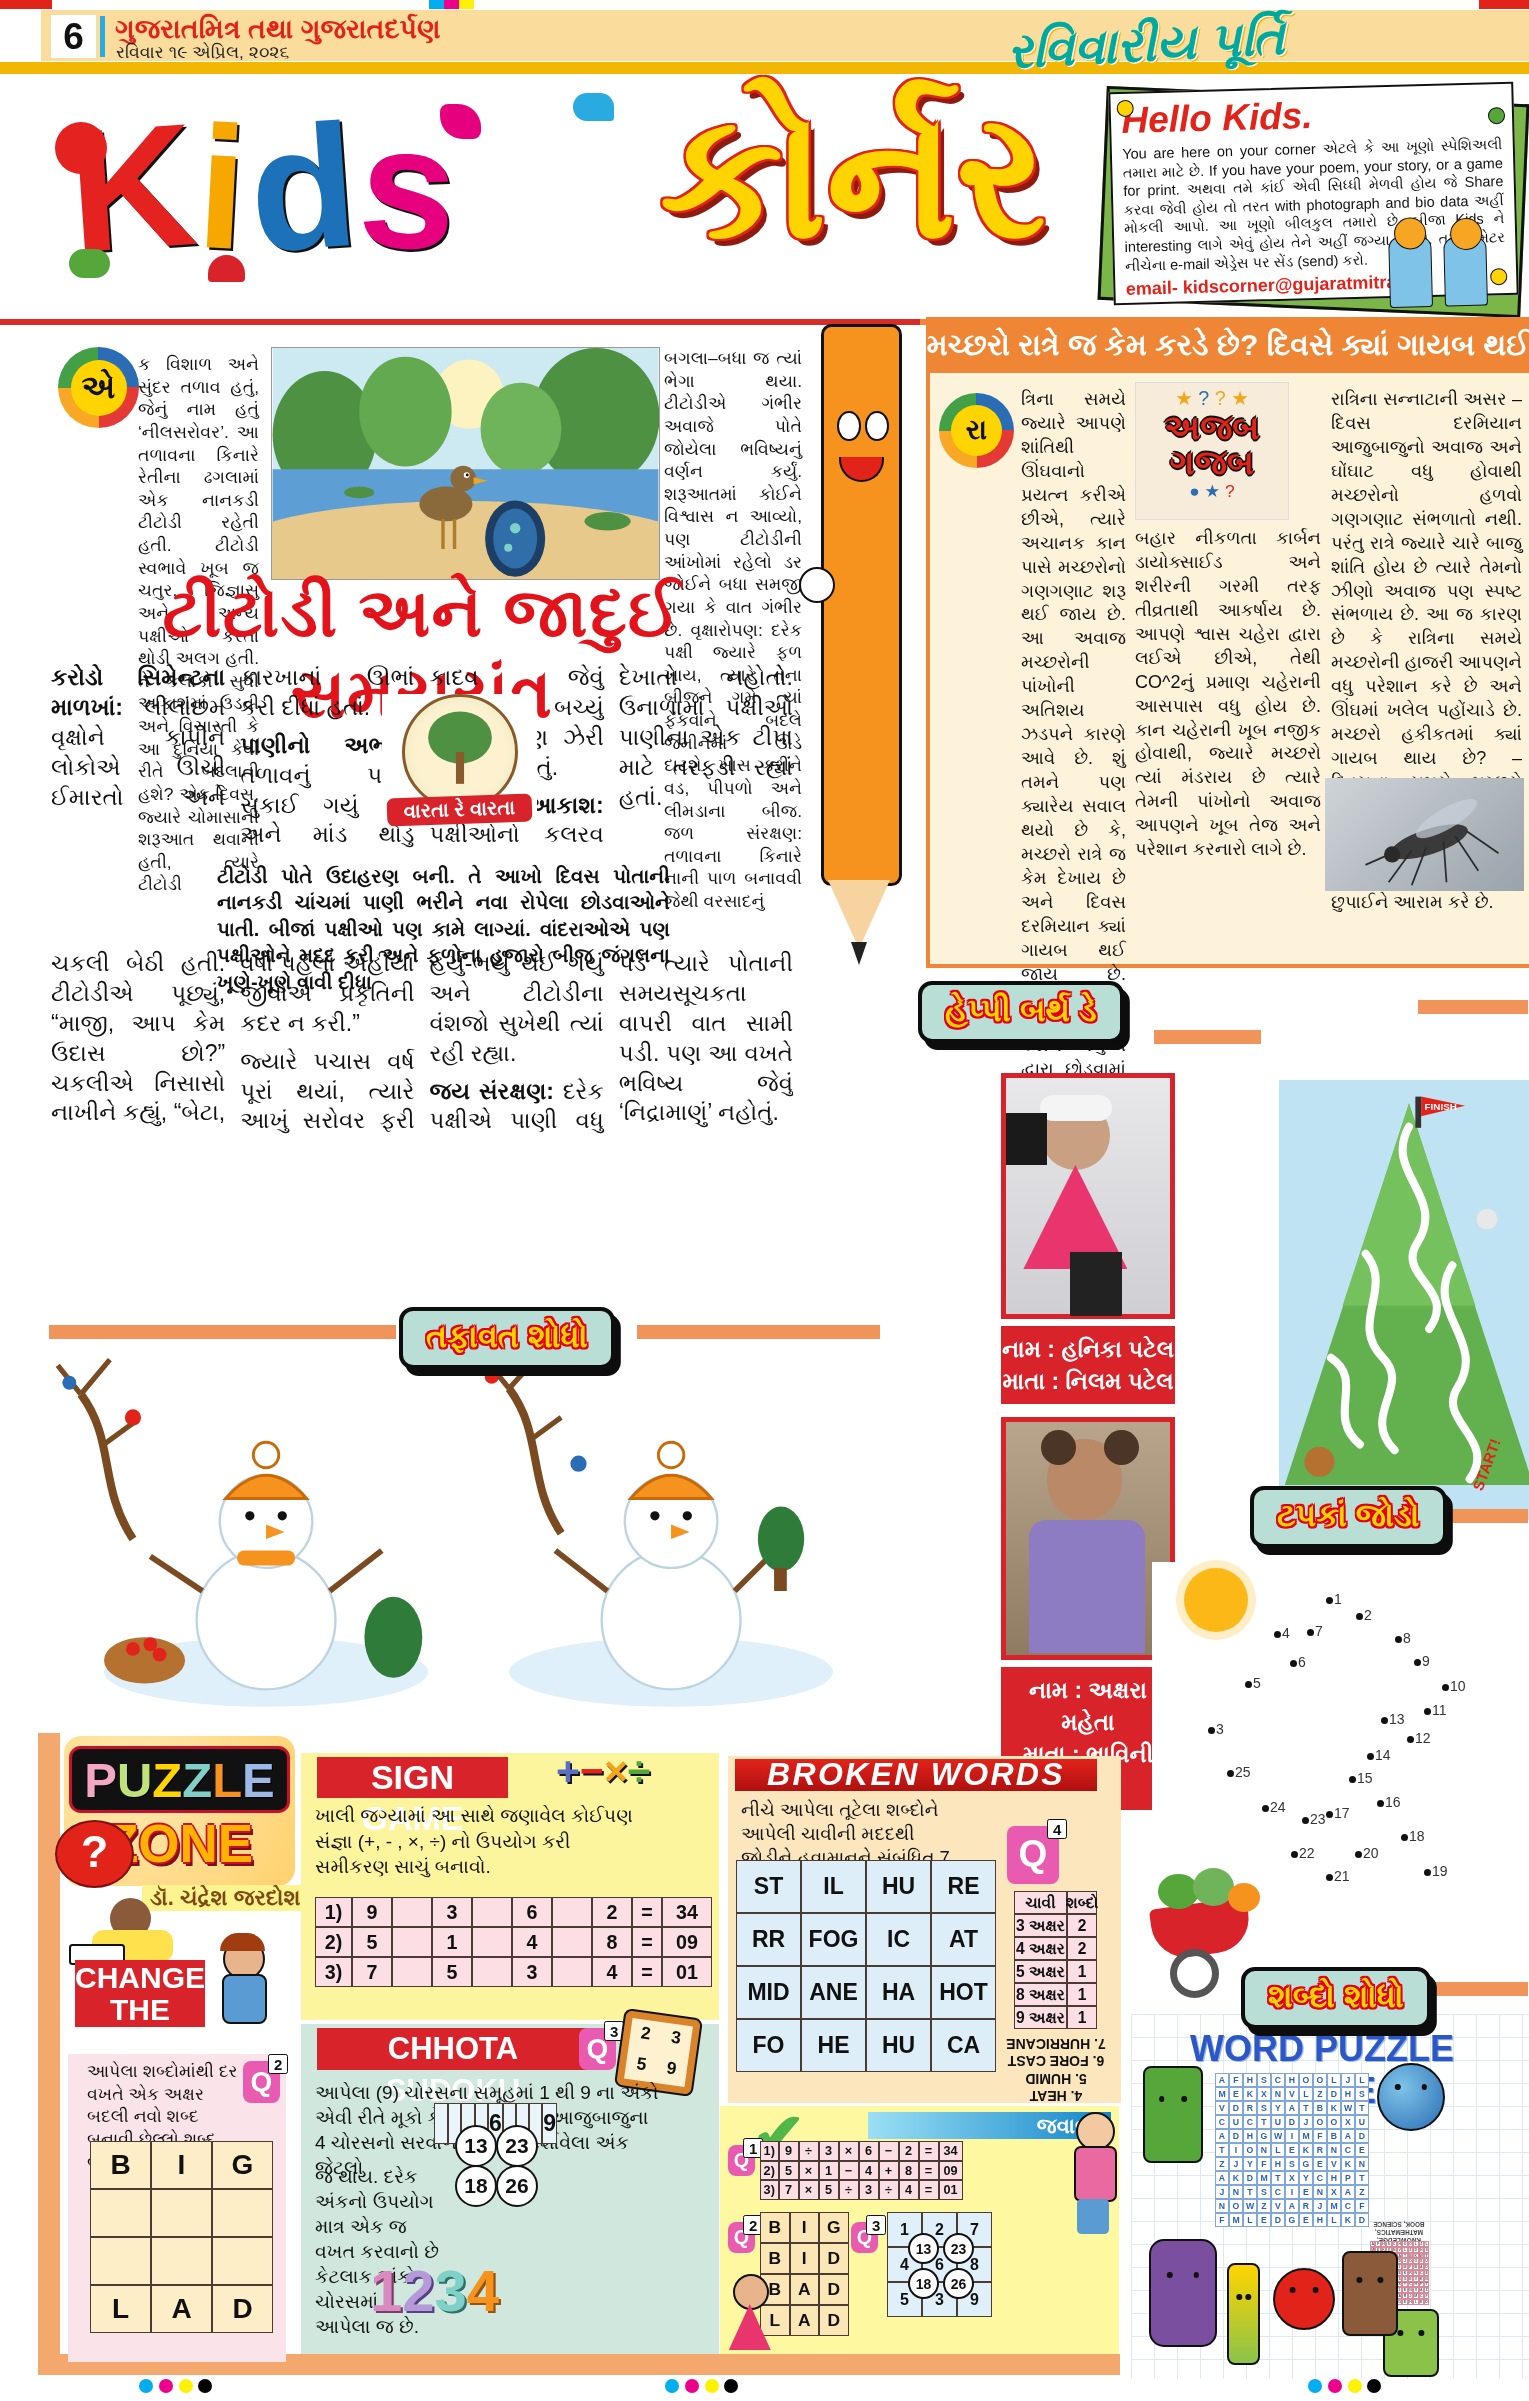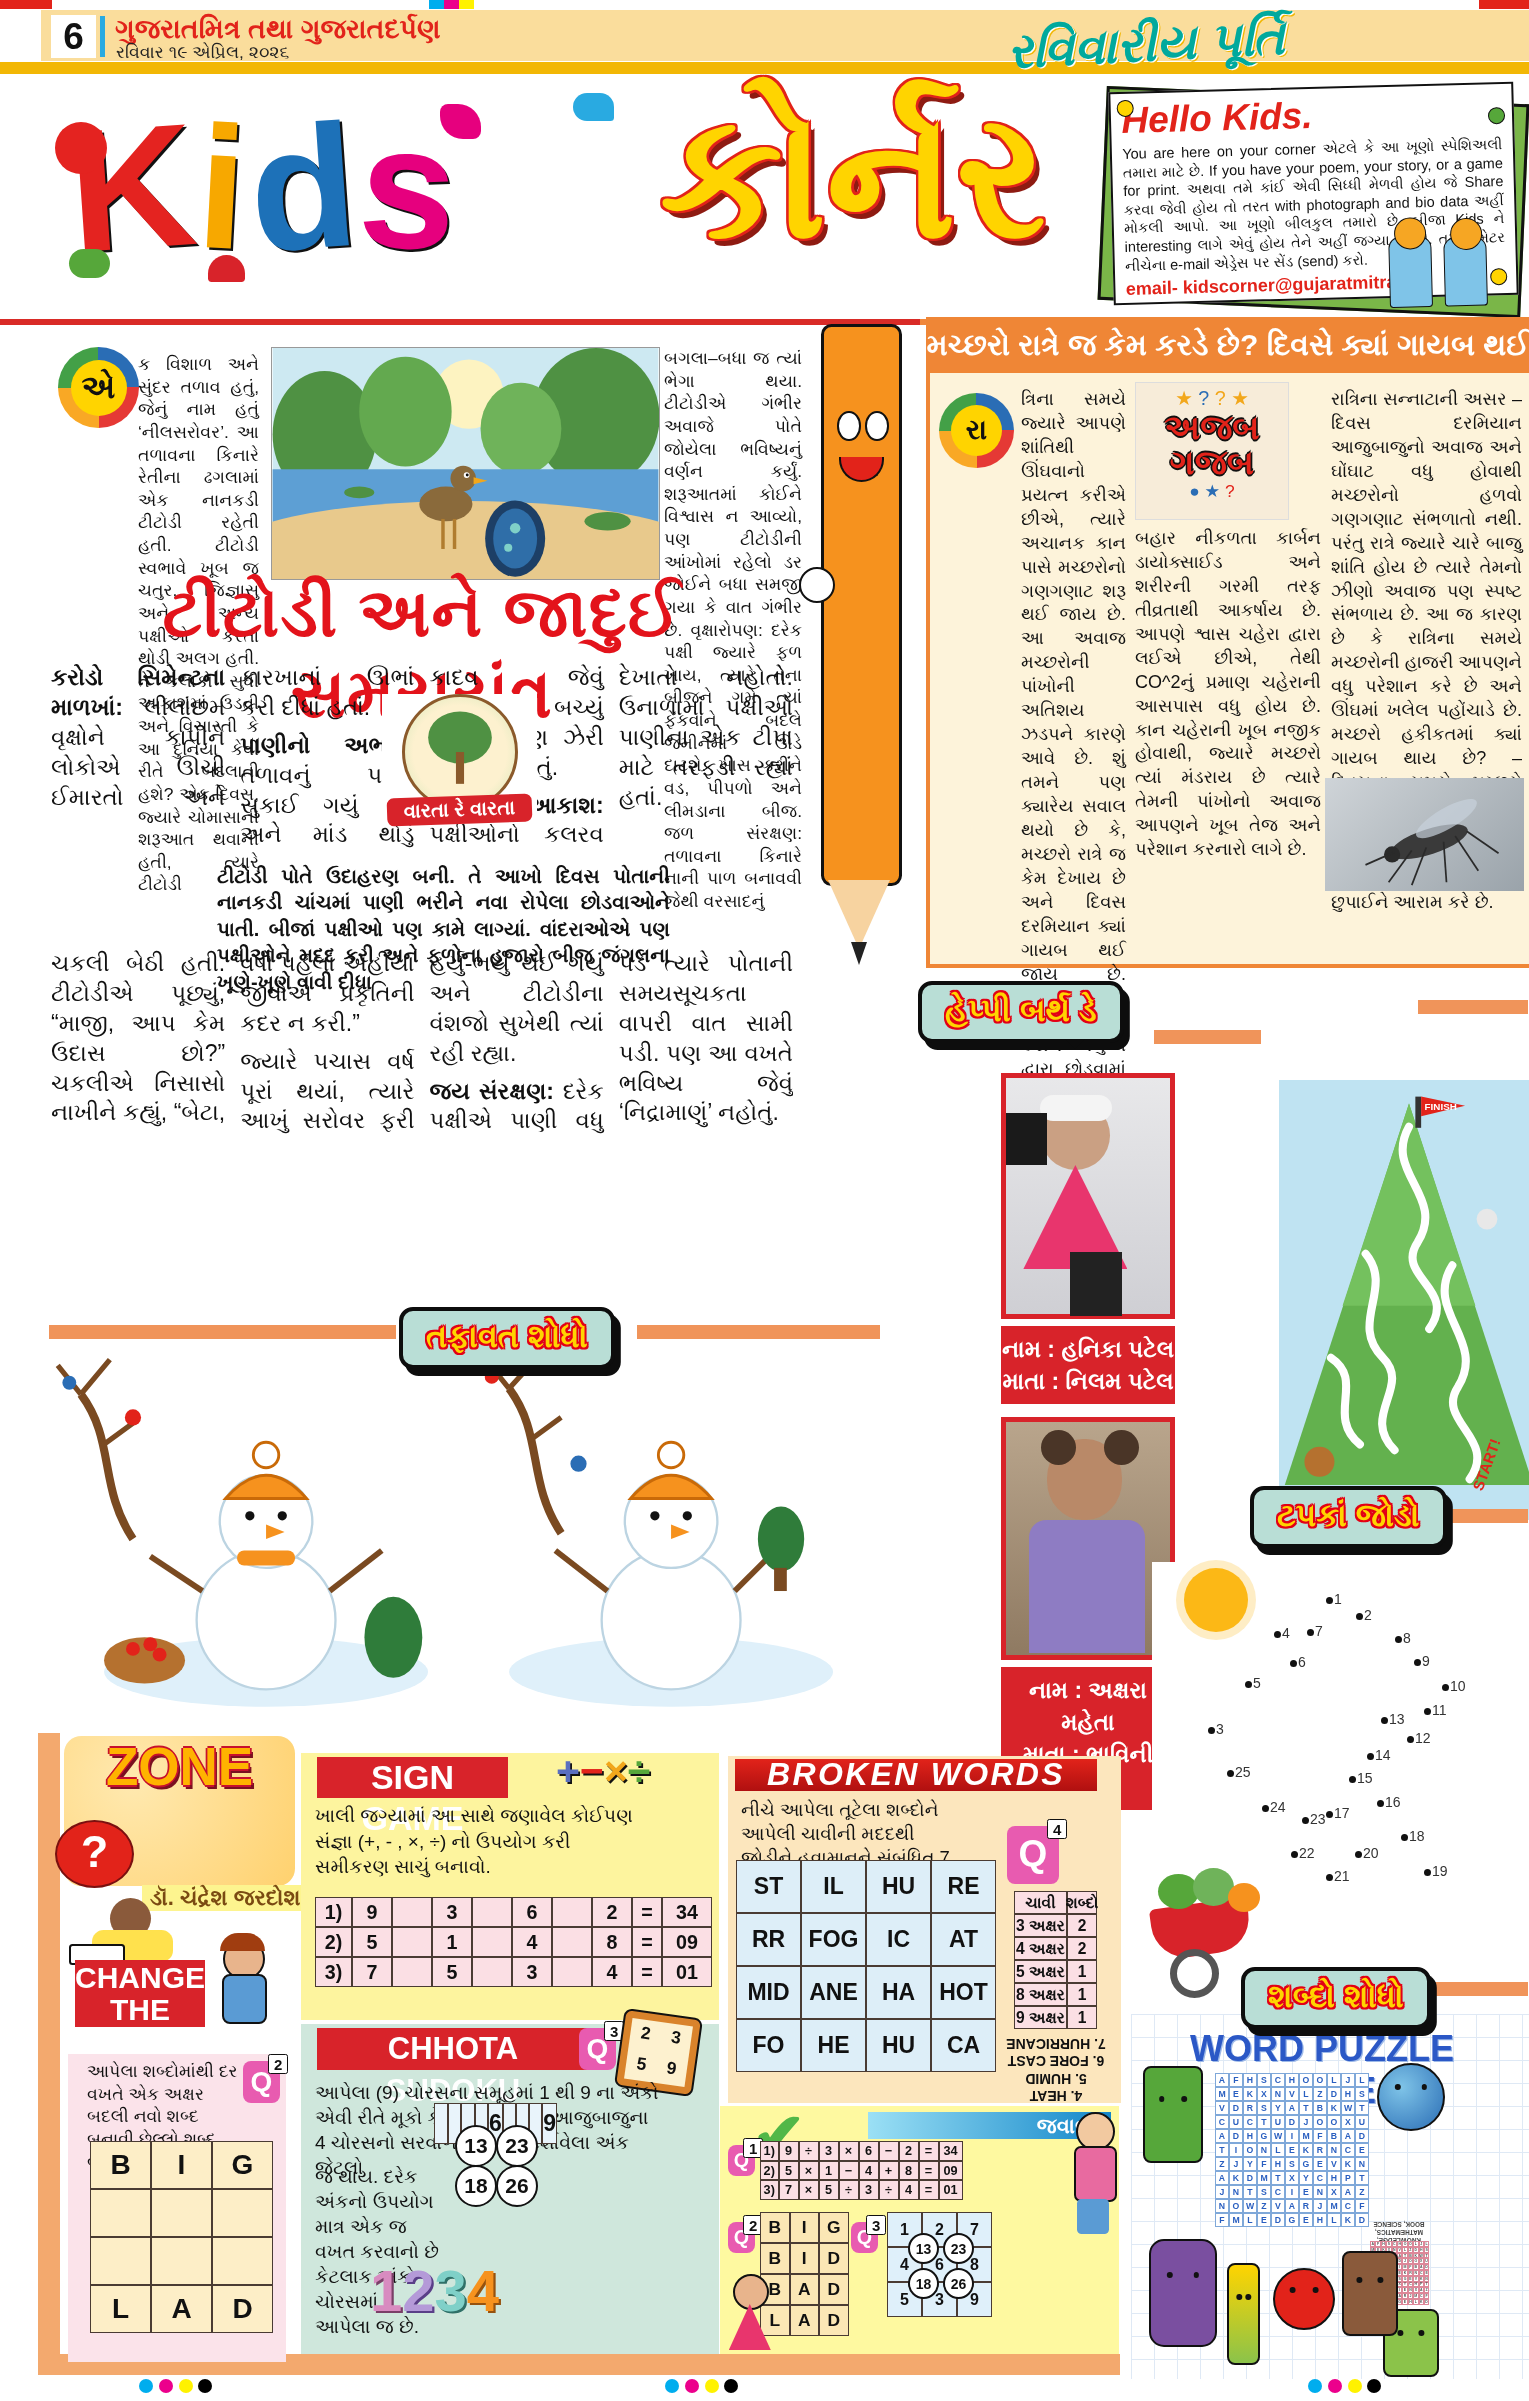--- a/index.html
+++ b/index.html
@@ -480,20 +480,21 @@
       <rect x="548" y="380" width="22" height="40" fill="#7a4a21"></rect>
       <circle cx="210" cy="200" r="14" fill="#2a6db5"></circle>
     </g>
   </svg>
 </div>
 
 <div class="abs oframe-v"></div>
 <div class="abs oframe-h"></div>
 
 <div class="abs pz-logo">
+  <div class="pz-word1"><span style="color:#f4a7c3">P</span><span style="color:#bfe37a">U</span><span style="color:#ffd400">Z</span><span style="color:#7fd0c8">Z</span><span style="color:#f6921e">L</span><span style="color:#9db9e8">E</span></div>
   <div class="pz-word2">ZONE</div>
 </div>
 <div class="abs q-bub">?</div>
 <div class="abs author-band">ડૉ. ચંદ્રેશ જરદોશ</div>
 <div class="abs" style="left:69px;top:1898px;width:127px;height:69px;">
   <div style="position:absolute;left:41px;top:0;width:41px;height:41px;background:#8a5a3b;border-radius:50%;"></div>
   <div style="position:absolute;left:23px;top:32px;width:81px;height:32px;background:#ffe14d;border-radius:11.6px;"></div>
   <div style="position:absolute;left:0;top:46px;width:52px;height:17.4px;background:#fff;border:2.3px solid #111;border-radius:3.5px;"></div>
 </div>
 

